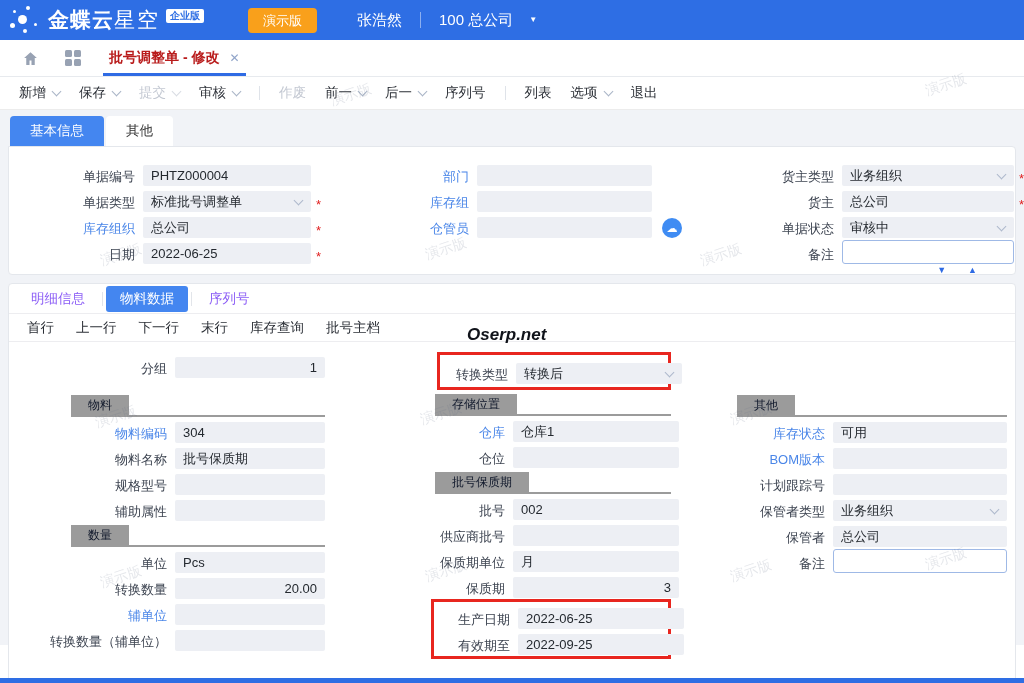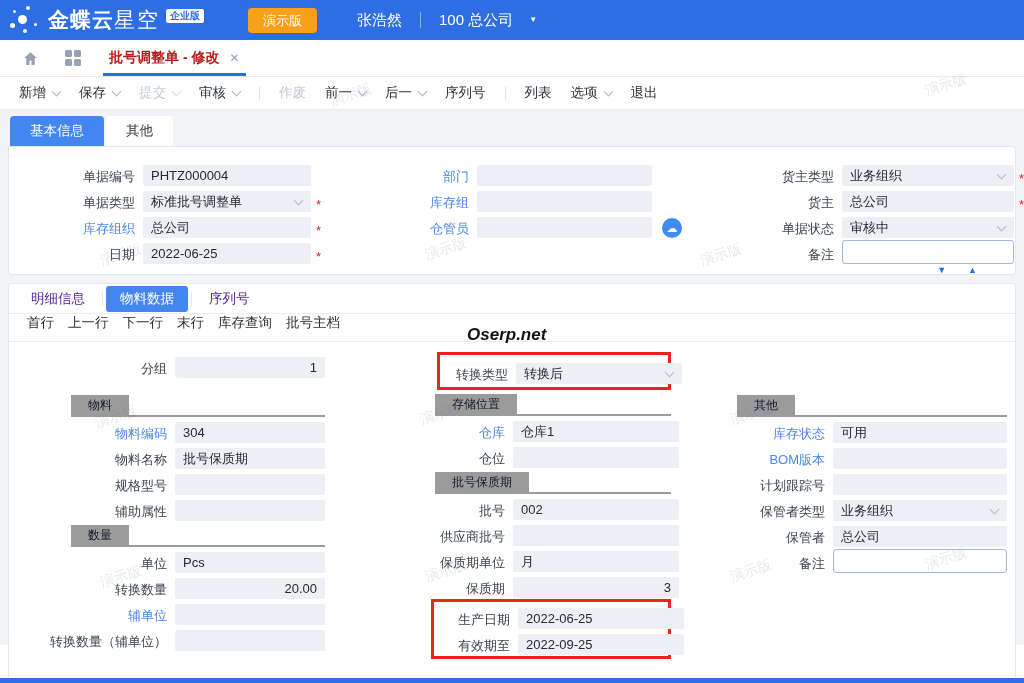--- a/index.html
+++ b/index.html
@@ -66,25 +66,25 @@
   .b-c1 .lbl{width:118px}.b-c1 .fld{width:168px}
   .b-c2{margin-left:88px}.b-c2 .lbl{width:60px}.b-c2 .fld{width:175px}
   .b-c3{margin-left:40px}.b-c3 .lbl{width:112px}.b-c3 .fld{width:172px}
   .cloudbtn{width:20px;height:20px;border-radius:50%;background:#3f8cf3;color:#fff;font-size:11px;
             display:flex;align-items:center;justify-content:center;margin-left:10px;cursor:pointer}
   .collapse{position:absolute;right:38px;bottom:-1px;display:flex;gap:22px;color:#2f6be4;font-size:9px;cursor:pointer}
   
   .seg2{background:#fff;border:1px solid #e4e7ec;border-radius:4px;margin-top:8px;position:relative;
         height:399px;box-sizing:border-box}
   .tabs2{display:flex;align-items:center;height:29px;border-bottom:1px solid #ededf0;padding-left:8px;font-size:13.5px}
-  .tab2{padding:4px 14px;color:#4c1d95;cursor:pointer}
+  .tab2{padding:4px 14px;color:#8b5cf6;cursor:pointer}
   .tab2.act{background:#4486f0;color:#fff;border-radius:3px}
   .t2div{width:1px;height:14px;background:#e2e5ea;margin:0 3px}
-  .linkrow{display:flex;align-items:flex-start;height:27px;border-bottom:1px solid #ededf0;padding-left:18px;
-           gap:14px;font-size:13.5px;color:#2b2f36}
+  .linkrow{display:flex;align-items:center;height:27px;border-bottom:1px solid #ededf0;padding-left:18px;
+           gap:22px;font-size:13.5px;color:#2b2f36}
   .linkrow span{cursor:pointer}
   .oserp{position:absolute;left:458px;top:41px;font-size:17px;font-weight:bold;font-style:italic;color:#10131a}
   .dgrid{display:flex;padding:10px 10px 0;align-items:flex-start}
   .d-c1{width:308px}.d-c1 .lbl{width:148px}.d-c1 .fld{width:150px}
   .d-c2{width:242px;margin-left:104px}.d-c2 .lbl{width:76px}.d-c2 .fld{width:166px}
   .d-c3{width:288px;margin-left:56px}.d-c3 .lbl{width:98px}.d-c3 .fld{width:174px}
   .sech{display:flex;align-items:flex-end;height:26px;border-bottom:2px solid #9b9b9b;box-sizing:border-box}
   .sech .tag{background:#9b9b9b;color:#0f172a;font-size:12px;padding:3px 17px;line-height:14px;white-space:nowrap}
   .d-c1 .sech{margin-left:52px}
   .d-c2 .sech{margin-left:6px}

